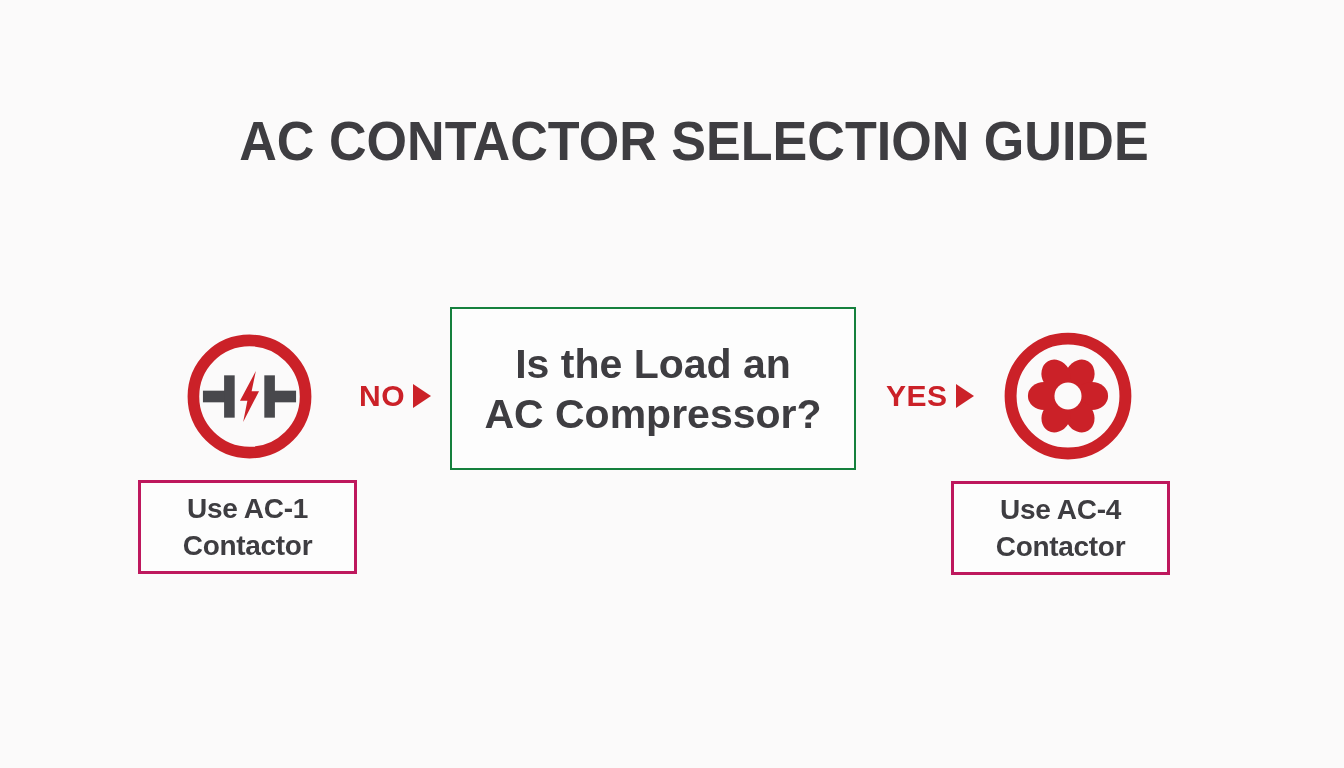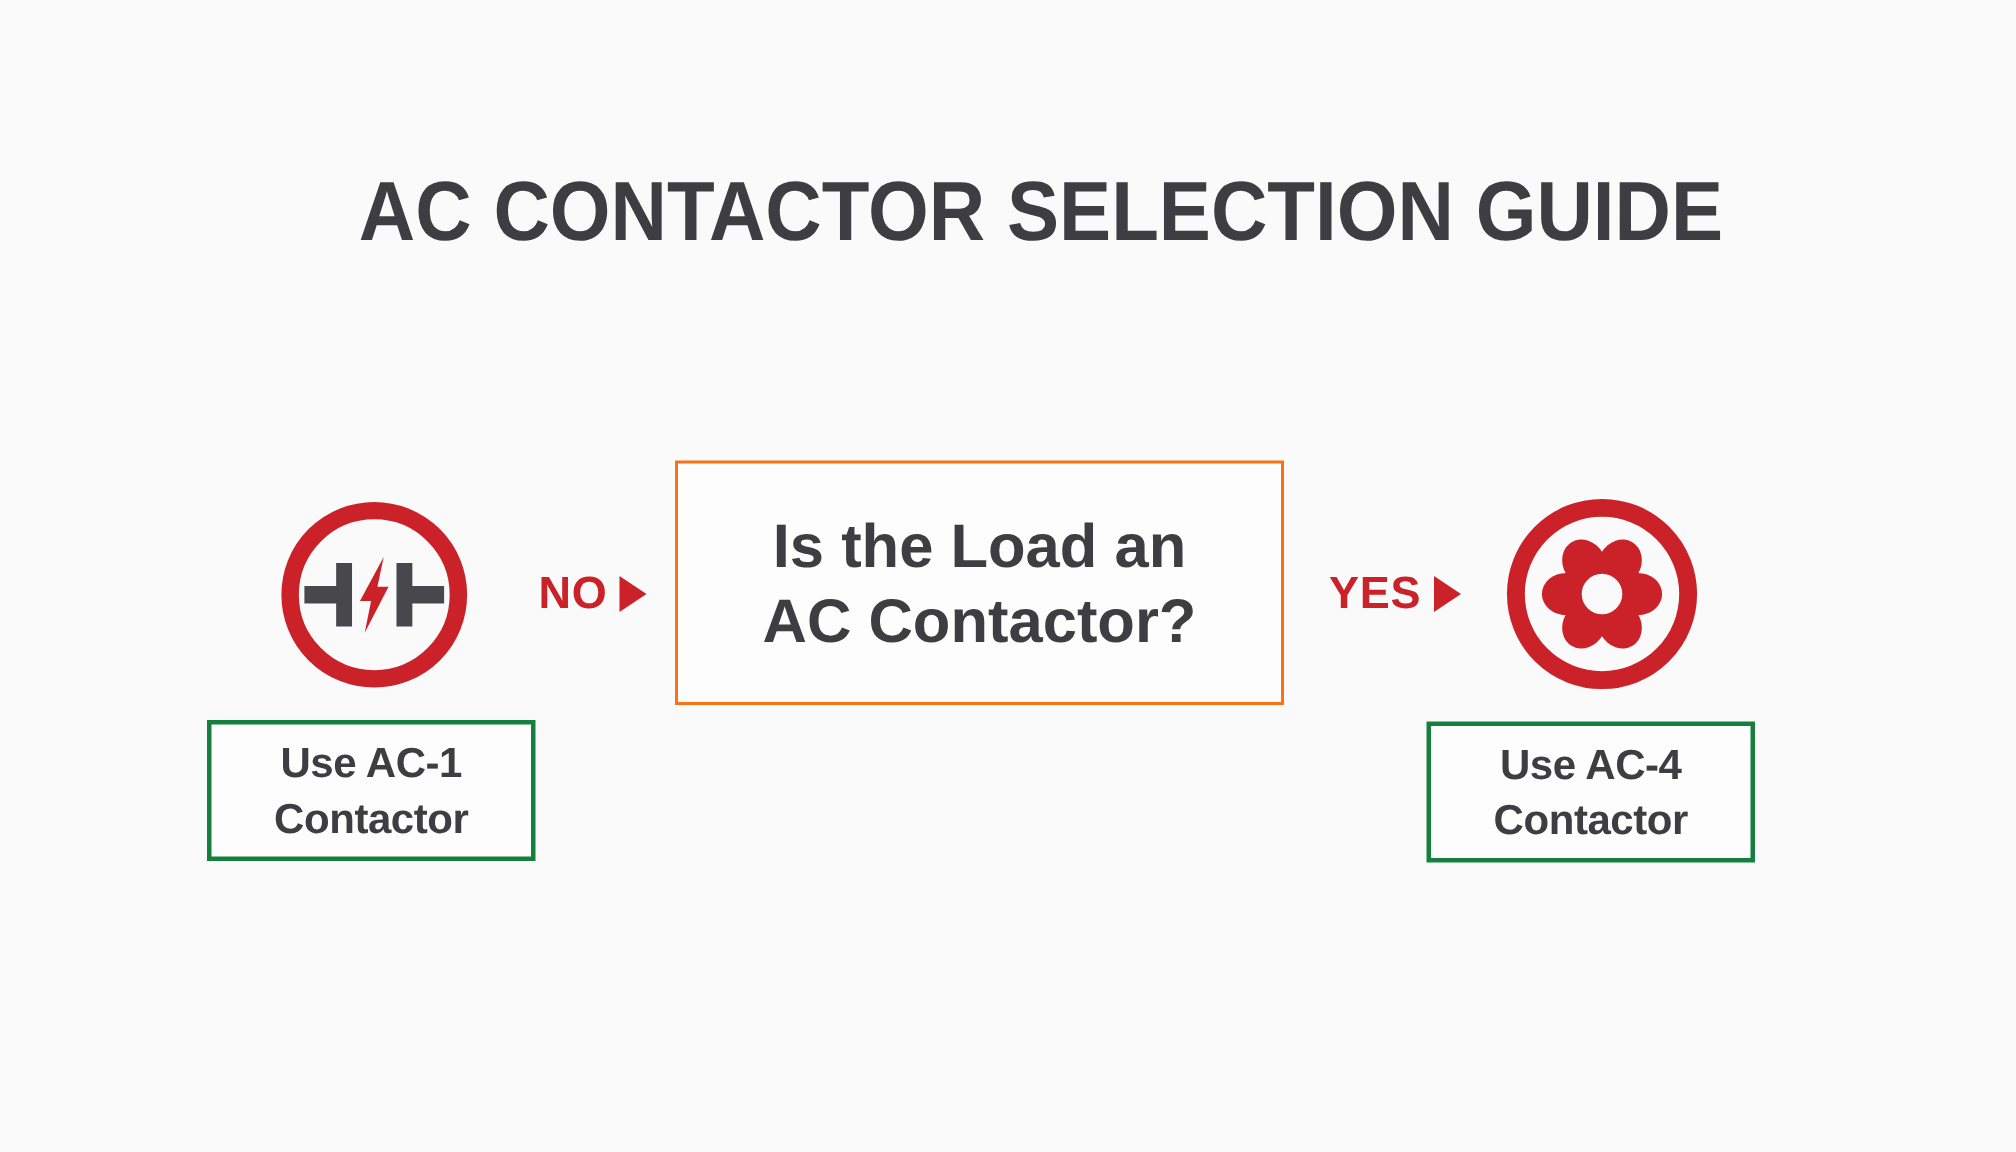--- a/index.html
+++ b/index.html
@@ -66,42 +66,42 @@
     border-bottom: 12px solid transparent;
   }
 
   .decision {
     position: absolute;
     left: 450px;
     top: 307px;
     width: 406px;
     height: 163px;
     box-sizing: border-box;
-    border: 2px solid #f97316;
+    border: 2px solid #15803d;
     background: #fdfdfd;
     display: flex;
     flex-direction: column;
     justify-content: center;
     align-items: center;
     text-align: center;
   }
   .decision .line {
     font-size: 41px;
     font-weight: bold;
     color: #3e3d41;
     line-height: 50px;
     white-space: nowrap;
   }
 
   .result {
     position: absolute;
     width: 219px;
     height: 94px;
     box-sizing: border-box;
-    border: 3px solid #15803d;
+    border: 3px solid #be185d;
     background: #fdfdfd;
     display: flex;
     flex-direction: column;
     justify-content: center;
     align-items: center;
     text-align: center;
   }
   .result.left  { left: 138px; top: 480px; }
   .result.right { left: 951px; top: 481px; }
   .result .line {
@@ -135,21 +135,21 @@
     </svg>
   </div>
 
   <div class="branch-label no">
     <span class="branch-text">NO</span>
     <span class="tri"></span>
   </div>
 
   <div class="decision">
     <div class="line">Is the Load an</div>
-    <div class="line">AC Contactor?</div>
+    <div class="line">AC Compressor?</div>
   </div>
 
   <div class="branch-label yes">
     <span class="branch-text">YES</span>
     <span class="tri"></span>
   </div>
 
   <div class="icon fan">
     <svg viewBox="0 0 120 120" aria-hidden="true">
       <circle cx="60" cy="60" r="53" fill="none" stroke="#cb2128" stroke-width="11"></circle>

